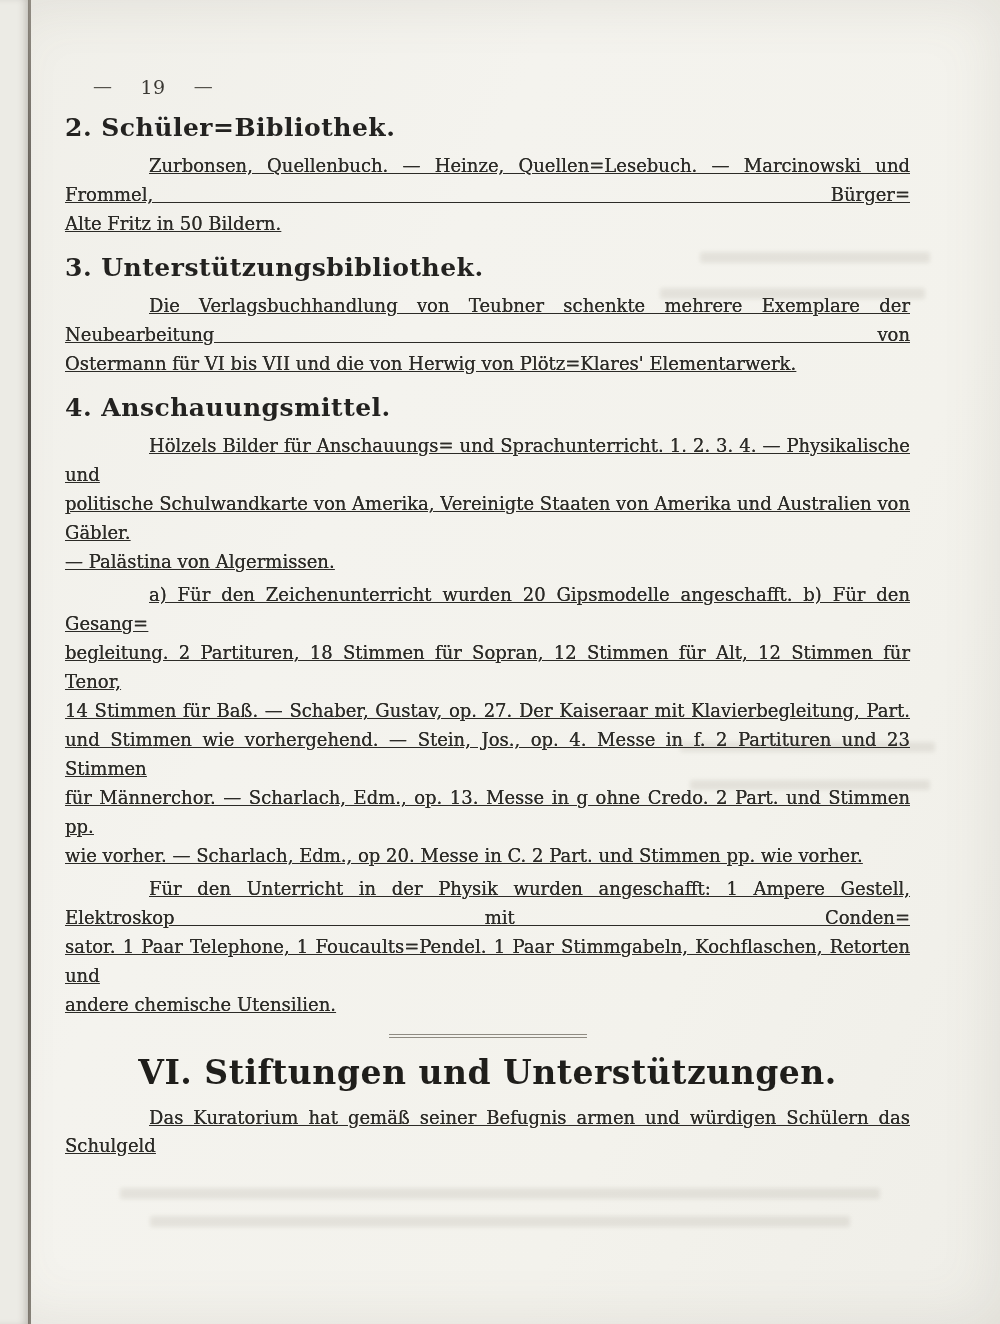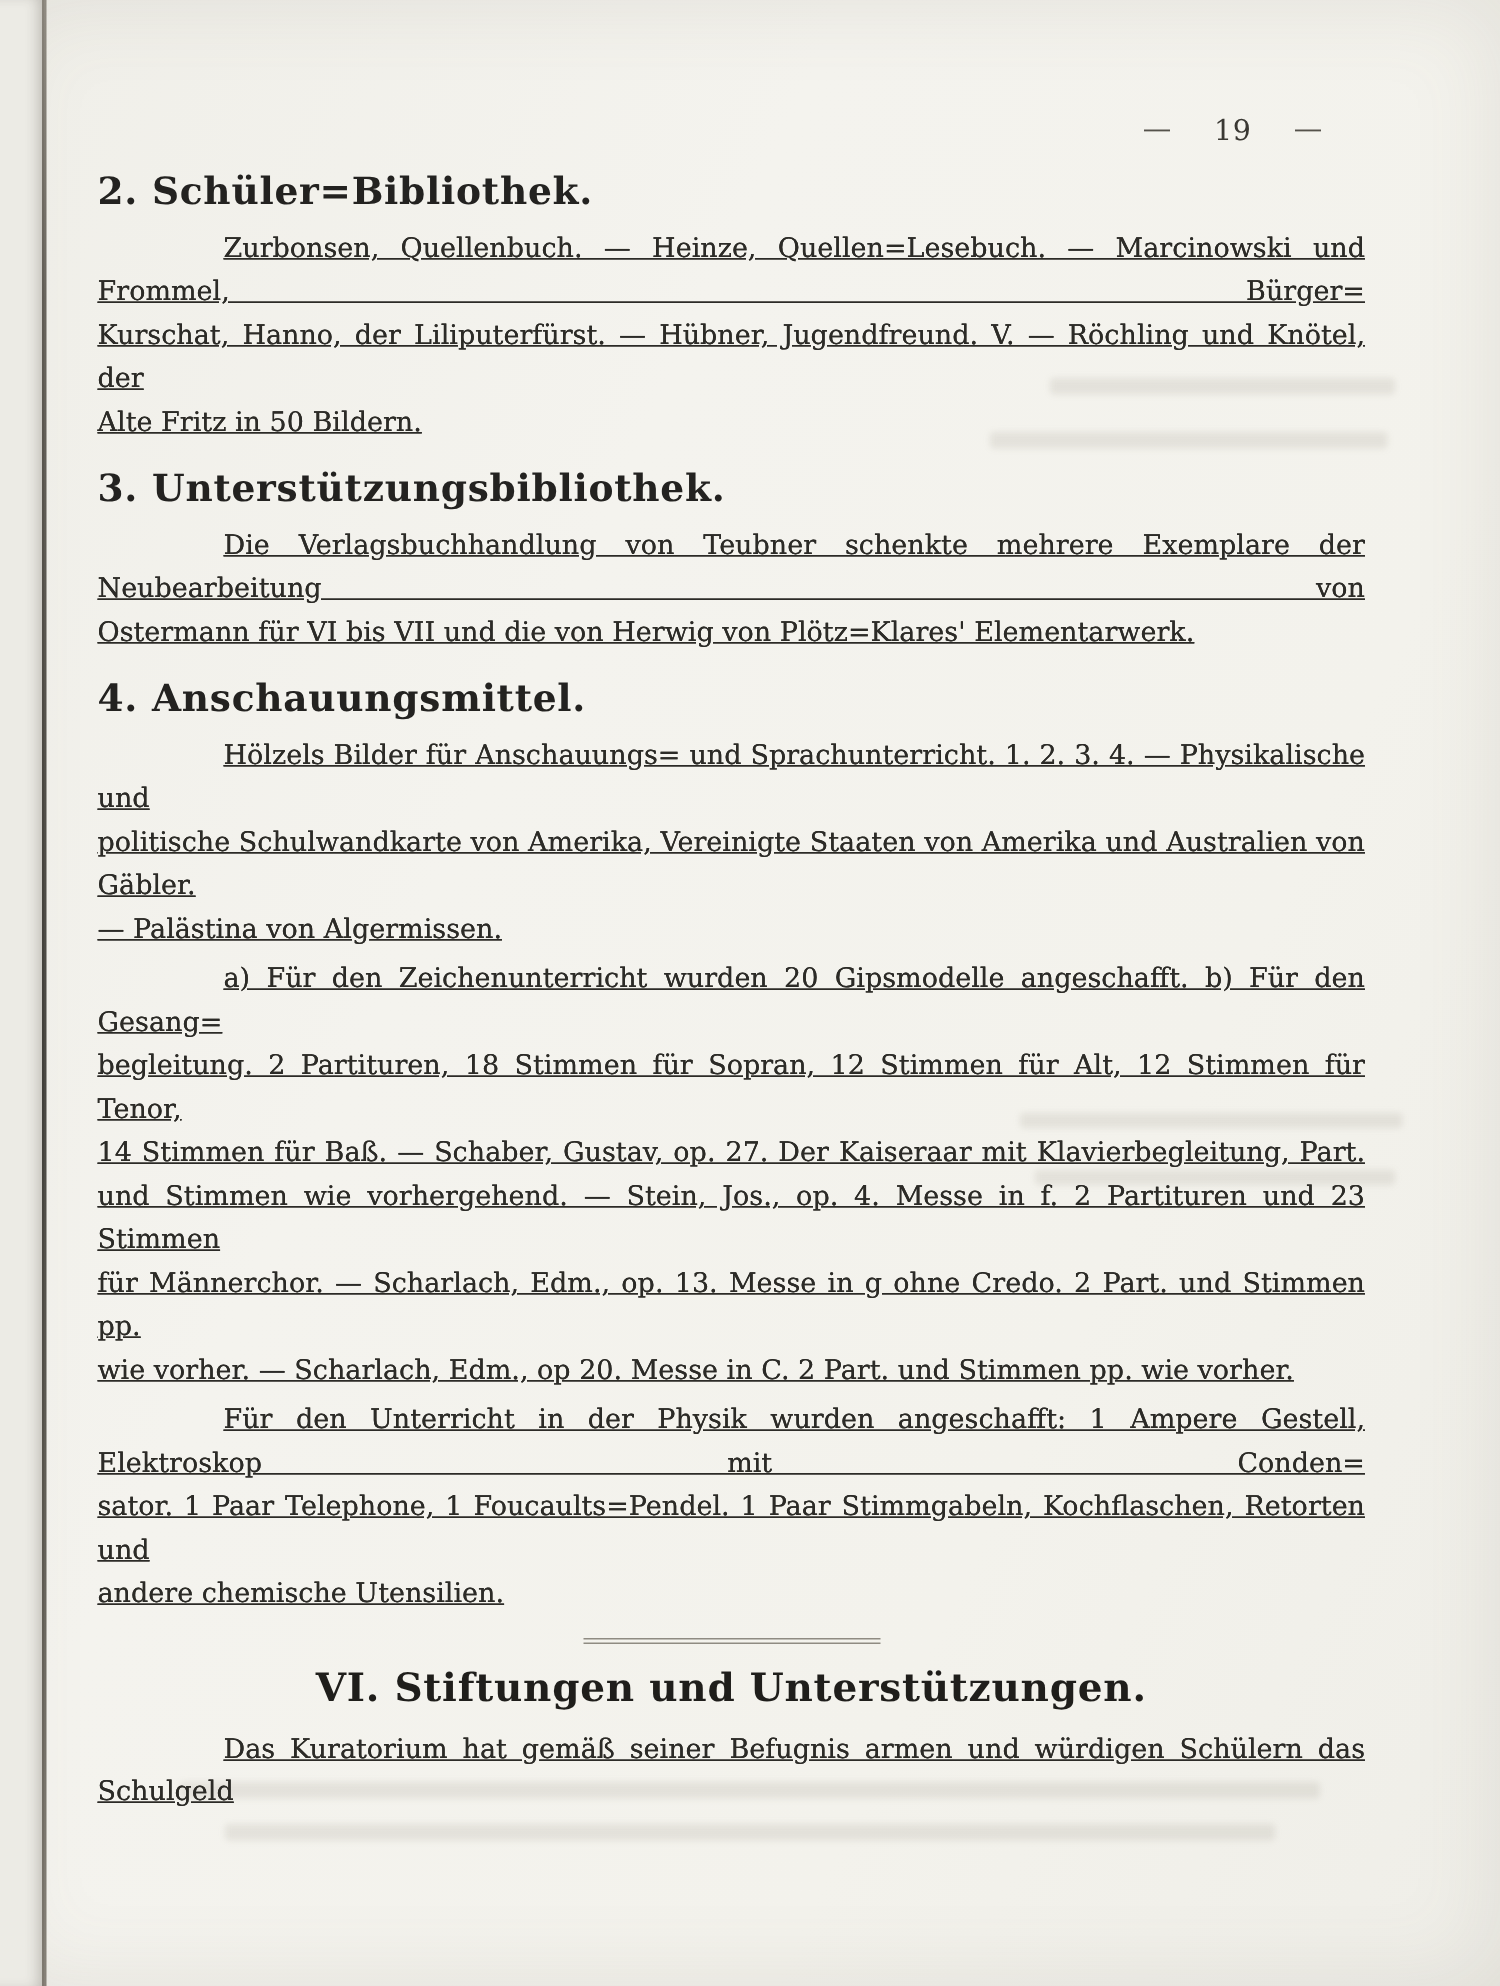--- a/index.html
+++ b/index.html
@@ -20,29 +20,29 @@
   }
   .fold-line{
     position:absolute;left:28px;top:0;width:3px;height:100%;
     background:linear-gradient(#7a746a 0%,#47423a 15%,#27241e 42%,#1f1d18 55%,#413d34 78%,#6d675d 100%);
     opacity:.8;
   }
   .content{
     position:absolute;left:65px;top:0;width:845px;padding-top:76px;
   }
   .pagenum{
-    text-align:right;font-size:19px;color:#3a3833;letter-spacing:.5px;
+    text-align:left;font-size:19px;color:#3a3833;letter-spacing:.5px;
   }
   .pagenum .dash{display:inline-block;margin:0 28px;transform:translateY(-1px);color:#55524b;}
   .h-small{
     font-weight:bold;font-size:25px;
     margin:15px 0 9px;letter-spacing:.5px;color:#232220;
   }
   .h-big{
-    font-weight:bold;text-align:center;font-size:26px;
+    font-weight:bold;text-align:center;font-size:33px;
     margin:4px 0 12px;letter-spacing:.5px;color:#1f1e1b;
   }
   .para{font-size:18px;text-shadow:0 0 .35px currentColor;text-decoration:underline;}
   .line{
     line-height:29px;
     text-align:justify;
     text-align-last:justify;
   }
   .line.first{text-indent:84px;}
   .line.lastline{text-align-last:left;}
@@ -79,21 +79,20 @@
 
   <div class="content">
 
     <div class="pagenum">
       <span class="dash">—</span><span>19</span><span class="dash">—</span>
     </div>
 
     <div class="h-small">2. Schüler=Bibliothek.</div>
     <div class="para">
       <div class="line first">Zurbonsen, Quellenbuch. — Heinze, Quellen=Lesebuch. — Marcinowski und Frommel, Bürger=</div>
-      <div class="line">Kurschat, Hanno, der Liliputerfürst. — Hübner, Jugendfreund. V. — Röchling und Knötel, der</div>
       <div class="line lastline">Alte Fritz in 50 Bildern.</div>
     </div>
 
     <div class="h-small">3. Unterstützungsbibliothek.</div>
     <div class="para">
       <div class="line first">Die Verlagsbuchhandlung von Teubner schenkte mehrere Exemplare der Neubearbeitung von</div>
       <div class="line lastline">Ostermann für VI bis VII und die von Herwig von Plötz=Klares' Elementarwerk.</div>
     </div>
 
     <div class="h-small">4. Anschauungsmittel.</div>

